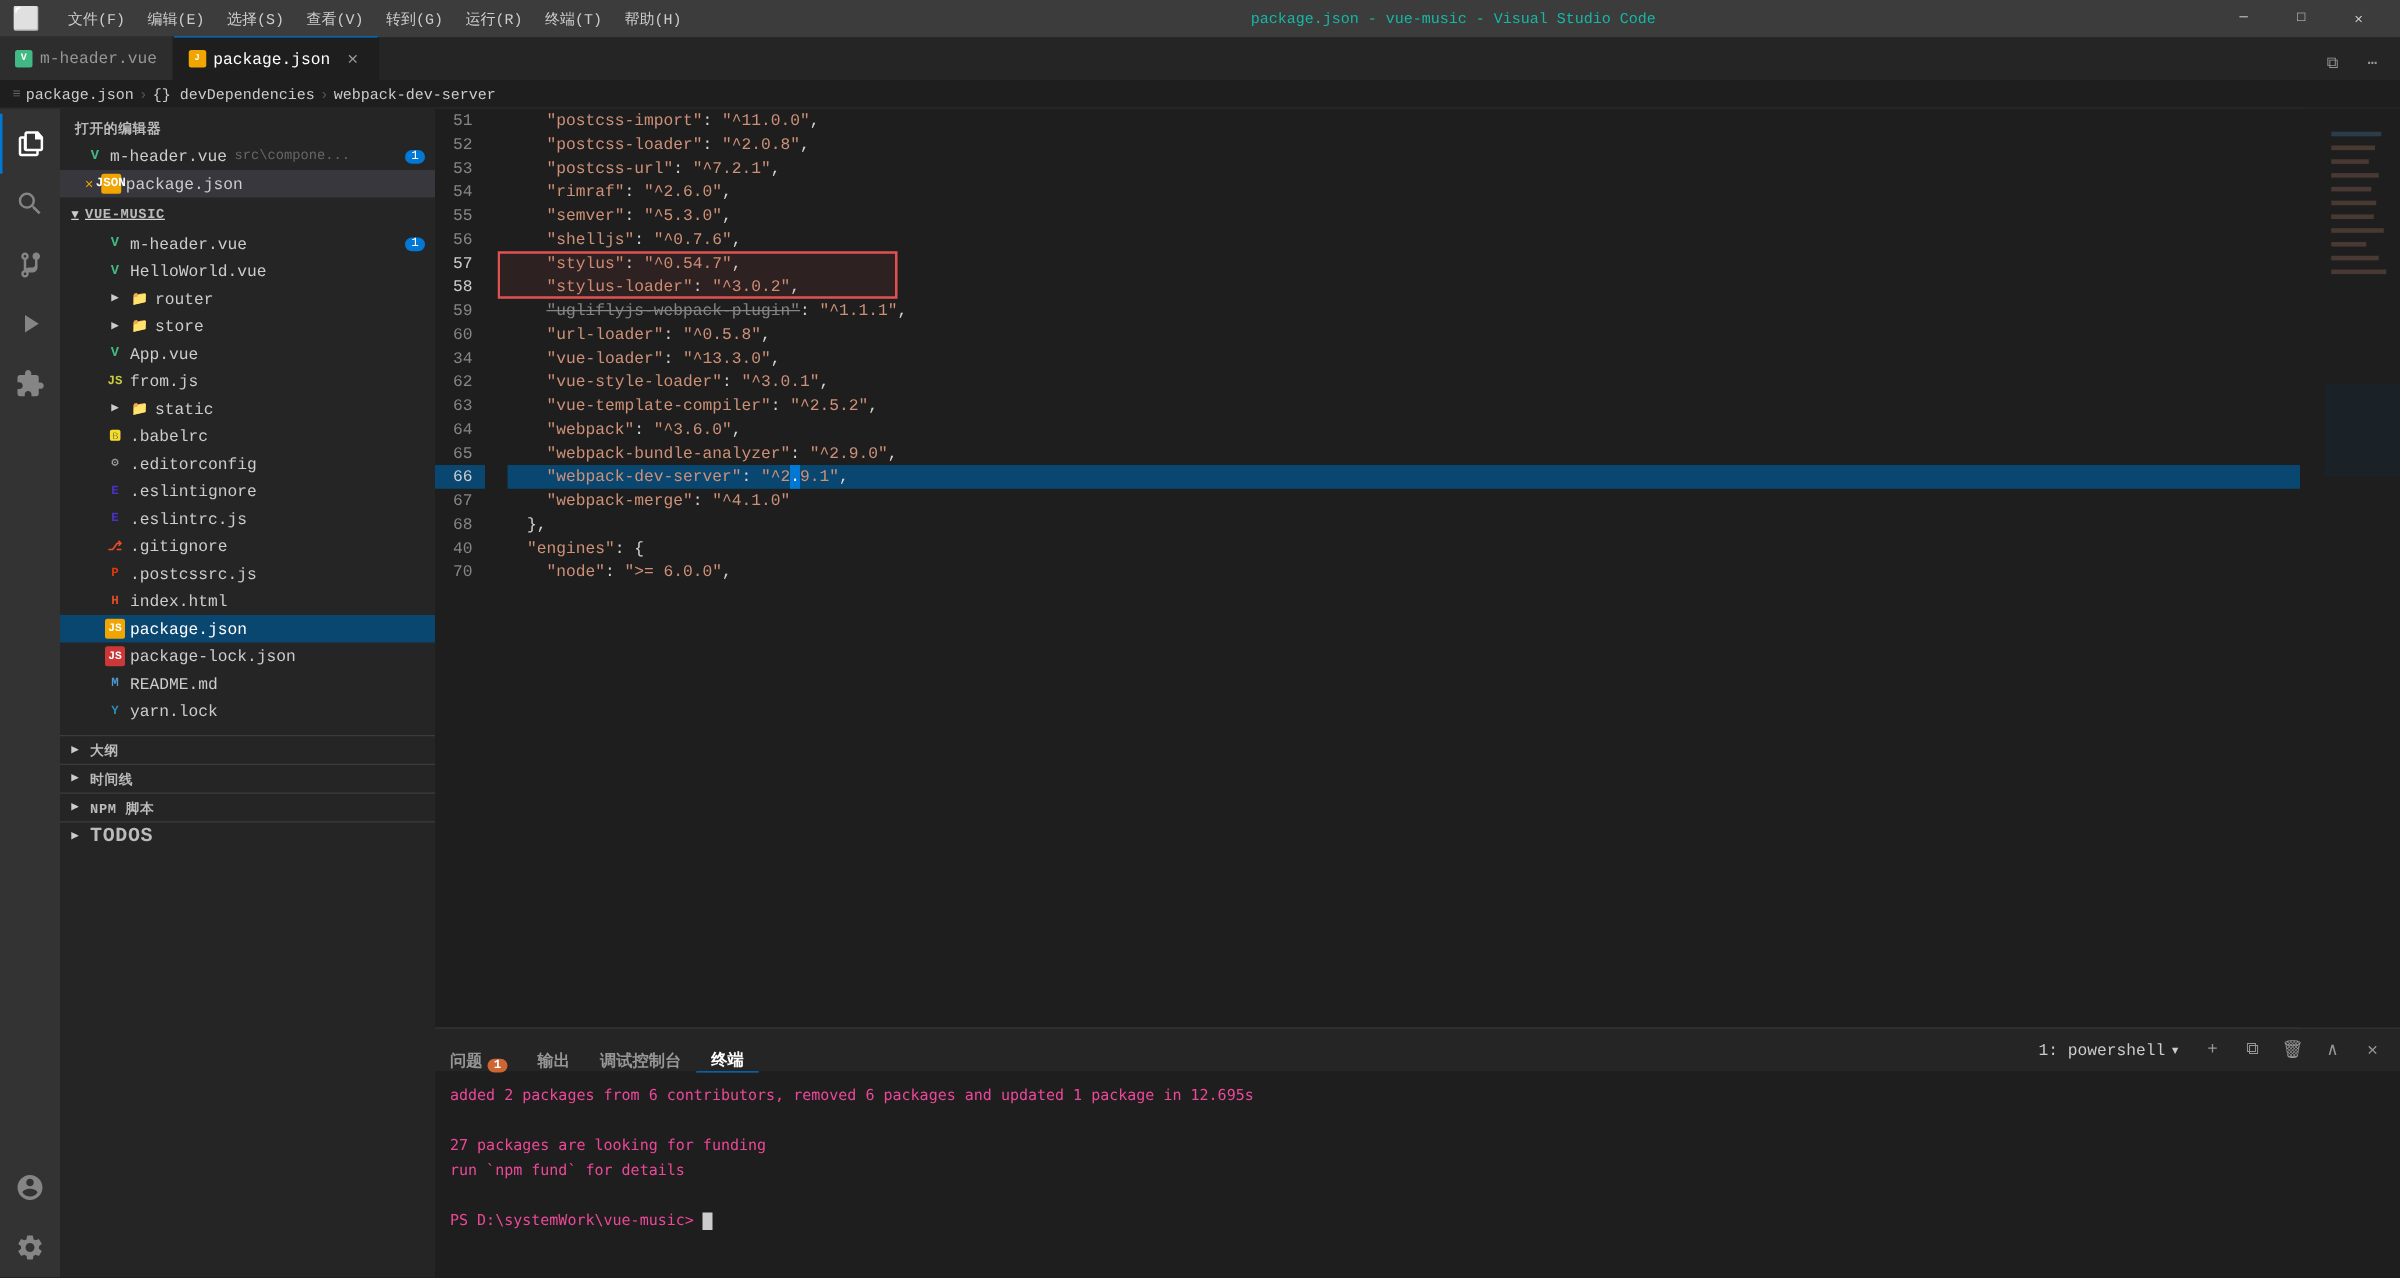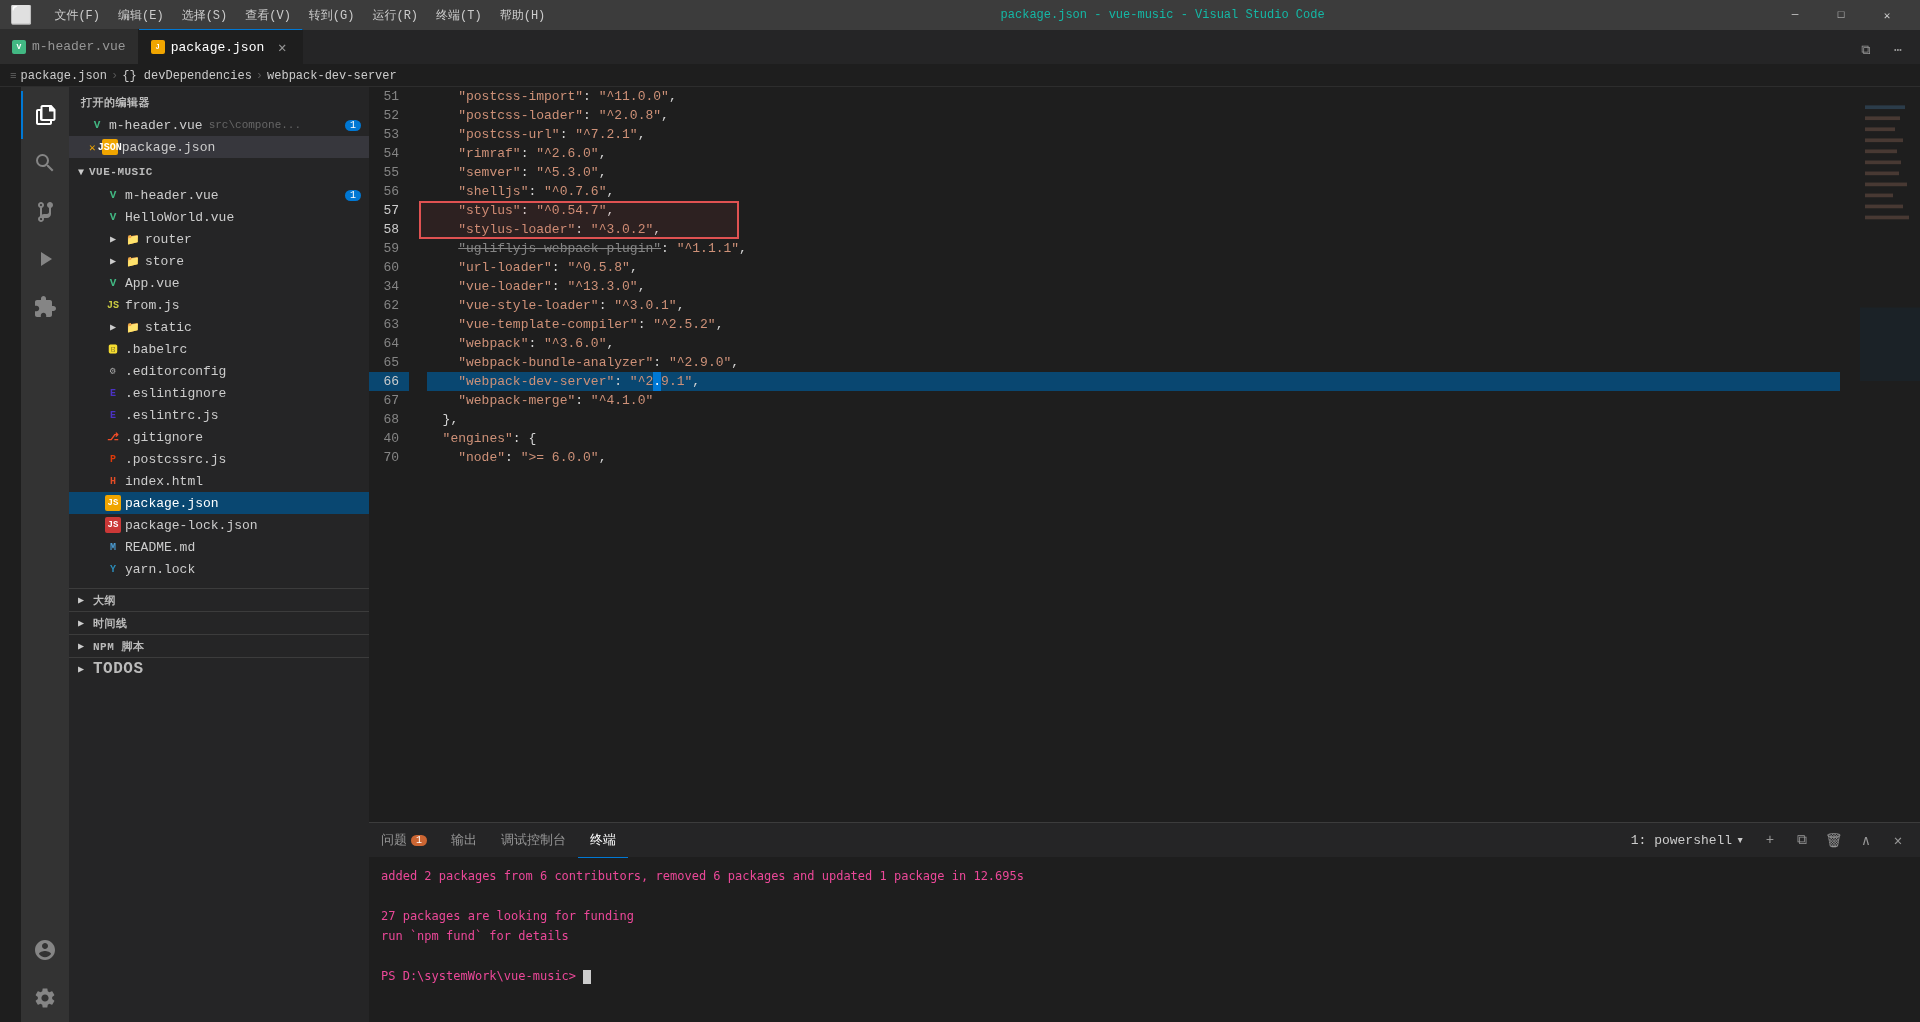--- a/index.html
+++ b/index.html
@@ -66,21 +66,20 @@
       color: #969696;
       border-bottom: 1px solid #2d2d2d;
     }
     .breadcrumb-sep { color: #555; }
     .breadcrumb-item { color: #cccccc; cursor: pointer; }
 
     
     .main-layout {
       display: flex;
       height: calc(1022px - 30px - 35px - 22px);
-      margin-left: 21px;
     }
 
     
     .activity-bar {
       width: 48px;
       background: #333333;
       display: flex;
       flex-direction: column;
       align-items: center;
       padding-top: 4px;
@@ -194,25 +193,26 @@
       height: 35px;
       background: #252526;
       display: flex;
       align-items: center;
       border-bottom: 1px solid #1e1e1e;
     }
     .terminal-tab {
       padding: 0 12px;
       height: 35px;
       display: flex;
-      align-items: center;
+      align-items: flex-end;
       font-size: 13px;
       color: #969696;
       cursor: pointer;
       gap: 4px;
+      font-weight: bold;
     }
     .terminal-tab.active { color: #ffffff; border-bottom: 1px solid #0078d4; }
     .terminal-badge { background: #cc6633; color: white; border-radius: 10px; font-size: 10px; padding: 0 5px; }
     .terminal-controls { margin-left: auto; display: flex; align-items: center; gap: 4px; padding-right: 8px; }
     .terminal-ctrl { width: 28px; height: 28px; display: flex; align-items: center; justify-content: center; color: #969696; cursor: pointer; border-radius: 3px; font-size: 14px; }
     .terminal-dropdown { display: flex; align-items: center; gap: 4px; color: #cccccc; font-size: 13px; padding: 0 8px; cursor: pointer; }
 
     .terminal-content {
       flex: 1;
       padding: 8px 12px;
@@ -331,21 +331,21 @@
       <span style="color:#cccccc;">m-header.vue</span>
       <span style="color:#666; font-size:11px; margin-left:2px;">src\compone...</span>
       <span class="badge">1</span>
     </div>
     <div class="sidebar-item indent1 selected">
       <span style="color:#f0a500; font-size:11px; margin-right:2px;">✕</span>
       <div class="file-icon icon-json" style="font-size:10px; background:#f0a500; color:white; border-radius:2px; padding:1px 2px;">JSON</div>
       <span style="color:#cccccc;">package.json</span>
     </div>
 
-    <div style="display:flex; align-items:center; padding: 6px 4px 4px 4px; cursor:pointer;">
+    <div style="display:flex; align-items:center; padding: 6px 4px 4px 4px; cursor:pointer;text-decoration:underline;">
       <span class="sidebar-arrow open"></span>
       <span class="sidebar-section-title" style="padding:0; margin:0;">VUE-MUSIC</span>
     </div>
 
     <div class="sidebar-item indent2">
       <div class="file-icon icon-vue">V</div>
       <span>m-header.vue</span>
       <span class="badge">1</span>
     </div>
     <div class="sidebar-item indent2">

